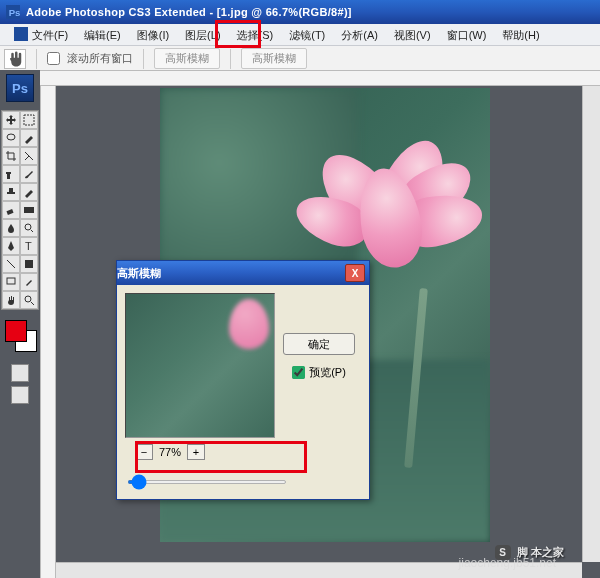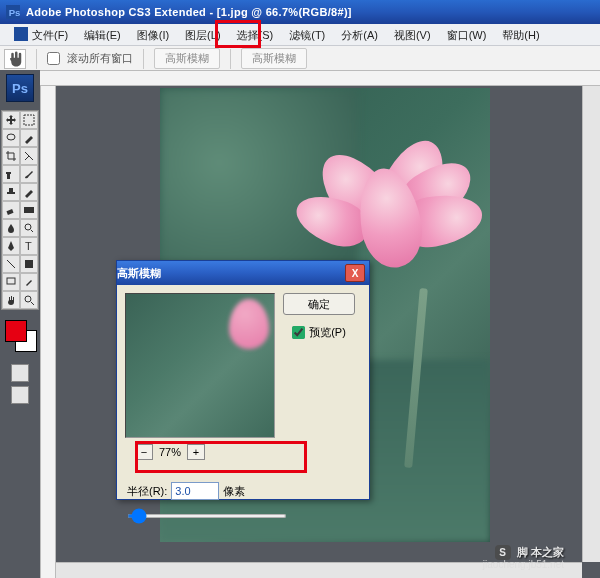--- a/index.html
+++ b/index.html
@@ -46,33 +46,33 @@
 .p6{width:50px;height:85px;top:60px;left:115px;transform:rotate(80deg);}
 .stem{position:absolute;top:200px;right:70px;width:8px;height:180px;background:linear-gradient(#7ca088,#5d8470);border-radius:3px;transform:rotate(5deg);}
 .dialog{position:absolute;top:260px;left:116px;width:254px;height:240px;background:#ece9d8;border:1px solid #1a3f96;box-shadow:2px 2px 6px rgba(0,0,0,.4);}
 .dlg-title{background:linear-gradient(#3a7ae0,#2a5fc4,#1c45a0);height:24px;display:flex;align-items:center;padding:0 4px 0 0;justify-content:space-between;}
 .dlg-title span{color:#fff;font-weight:bold;}
 .dlg-close{width:20px;height:18px;background:#e35a4f;border:1px solid #8a2a22;color:#fff;display:flex;align-items:center;justify-content:center;font-weight:bold;font-size:10px;border-radius:2px;}
 .dlg-body{padding:8px;display:flex;gap:8px;}
 .preview{width:150px;height:145px;border:1px inset #999;background:linear-gradient(135deg,#3a6356,#4c7a69 40%,#5a8675 60%,#3f6a5b);position:relative;}
 .preview-petal{position:absolute;top:5px;right:5px;width:40px;height:50px;background:radial-gradient(circle at 40% 30%,#f1a9c5,#e57aa8);border-radius:50% 50% 50% 50%/60% 60% 40% 40%;filter:blur(2px);}
 .dlg-right{display:flex;flex-direction:column;gap:6px;align-items:center;}
-.win-btn{width:72px;height:22px;border:1px solid #888;background:#f2f1ea;border-radius:3px;display:flex;align-items:center;justify-content:center;cursor:pointer;}
+.win-btn{width:72px;height:22px;border:1px solid #888;background:#f2f1ea;border-radius:3px;display:flex;align-items:center;justify-content:center;cursor:pointer;margin-top:40px;}
 .chk{display:flex;align-items:center;gap:4px;margin-top:4px;}
 .chk input{accent-color:#2a6;}
 .zoom-row{display:flex;align-items:center;gap:6px;padding:4px 10px;margin-top:2px;}
 .zoom-btn{width:18px;height:16px;border:1px solid #888;background:#f2f1ea;display:flex;align-items:center;justify-content:center;}
 .radius-row{display:flex;align-items:center;gap:4px;padding:6px 10px;margin-top:4px;}
 .radius-row input[type=text]{width:48px;height:18px;border:1px solid #7a9ac9;background:#fff;color:#1a4fa8;padding:1px 3px;}
 .slider-row{padding:2px 10px 6px;}
 .slider-row input[type=range]{width:160px;height:4px;}
 .watermark{position:absolute;bottom:18px;right:36px;color:#fff;opacity:.85;display:flex;align-items:center;gap:6px;}
 .watermark .wm-badge{background:#4a4a4a;color:#fff;padding:2px 4px;border-radius:4px;font-weight:bold;font-size:10px;letter-spacing:1px;}
 .watermark .wm-text{font-size:16px;font-weight:bold;text-shadow:1px 1px 2px #000;display:flex;align-items:baseline;gap:3px;}
-.watermark .wm-sub{font-size:10px;color:#ddd;position:absolute;bottom:-10px;right:0;}
+.watermark .wm-sub{font-size:12px;color:#ddd;position:absolute;bottom:-10px;right:8px;}
 .scrollbar-h{position:absolute;bottom:0;left:56px;right:18px;height:16px;background:#e5e5e5;border-top:1px solid #bbb;}
 .scrollbar-v{position:absolute;top:86px;right:0;bottom:16px;width:18px;background:#e5e5e5;border-left:1px solid #bbb;}
 </style>
 </head>
 <body>
 
 <div class="titlebar">
   <span class="ps-icon">
     <svg viewBox="0 0 16 16">
         <rect width="16" height="16" fill="#1c4b9b"></rect>
@@ -283,25 +283,20 @@
       </div>
     </div>
     <div class="dlg-right">
       <div class="win-btn">确定</div>
       <label class="chk">
         <input type="checkbox" checked="" style="">
         <span>预览(P)</span>
       </label>
     </div>
   </div>
-  <div class="radius-row">
-    <span>半径(R):</span>
-    <input type="text" value="3.0" style="">
-    <span>像素</span>
-  </div>
   <div class="slider-row">
     <input type="range" min="0" max="100" value="3" style="">
   </div>
 </div>
 
 <div class="scrollbar-v"></div>
 <div class="scrollbar-h"></div>
 
 <div class="watermark">
   <div class="wm-badge">S</div>

